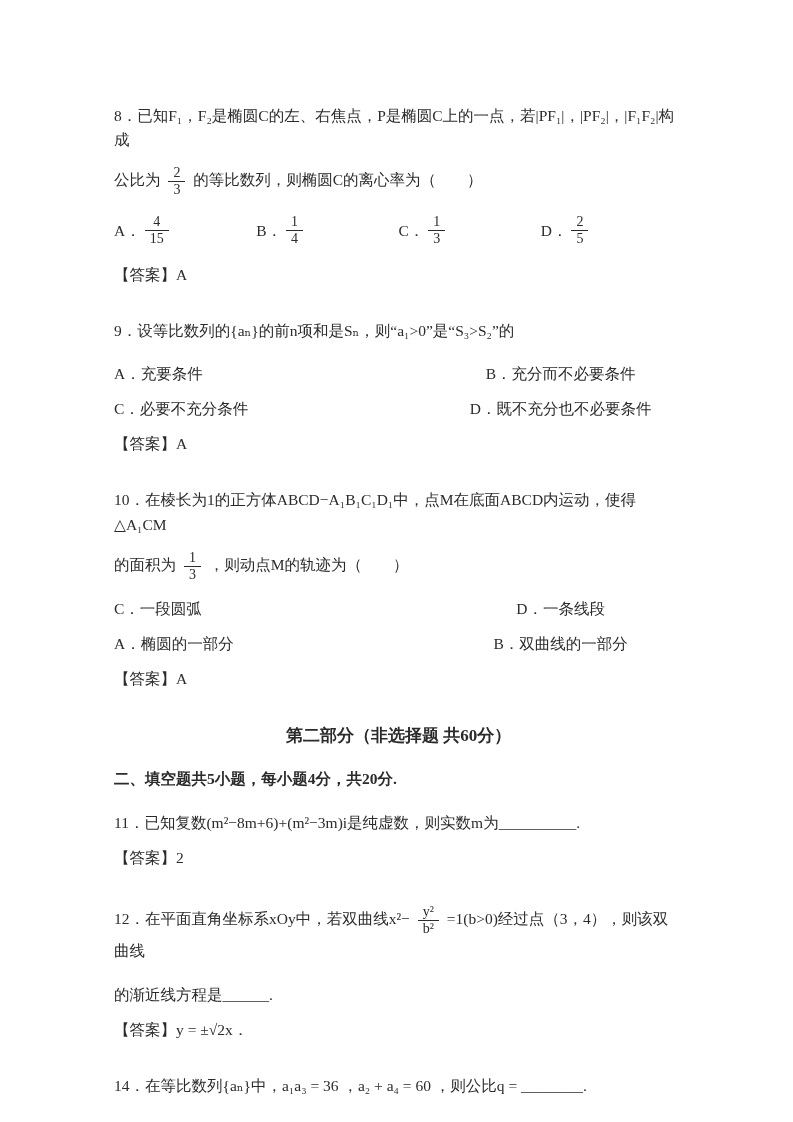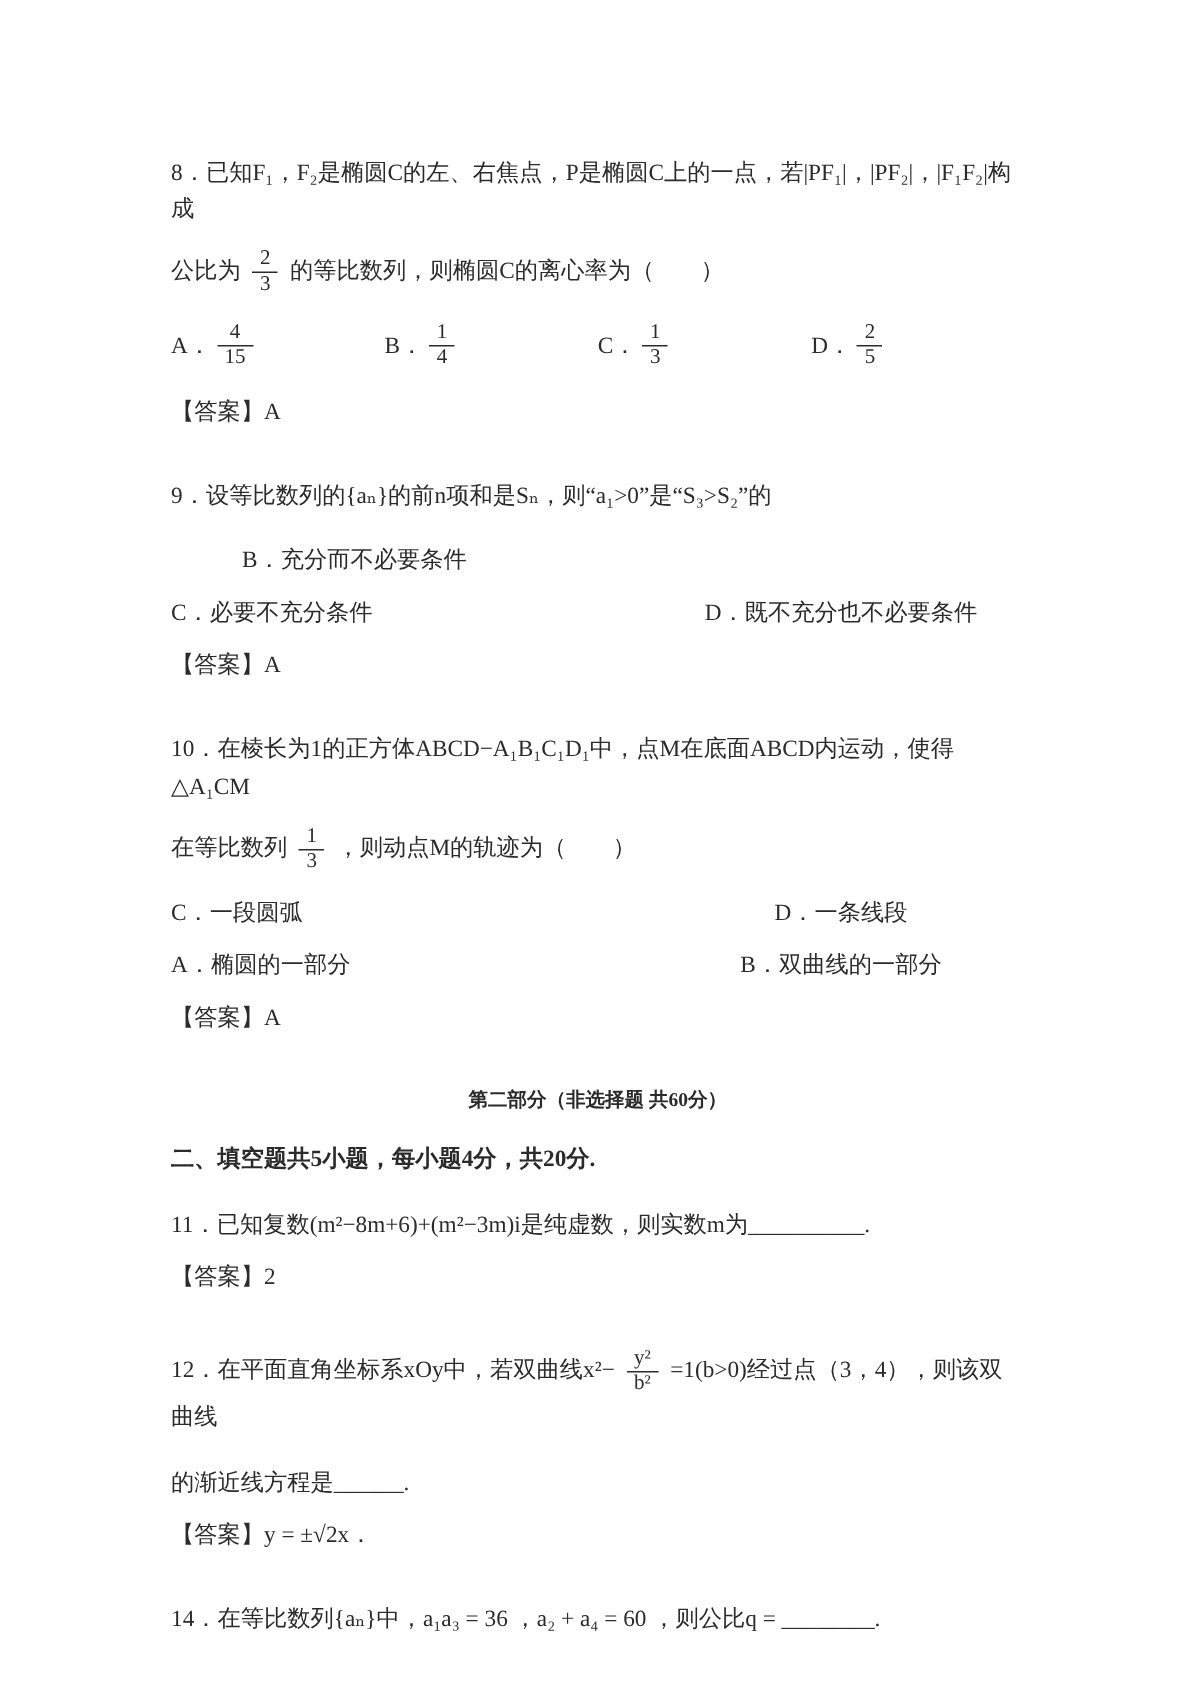--- a/index.html
+++ b/index.html
@@ -21,21 +21,21 @@
   .frac .num { display: block; padding: 0 5px; }
   .frac .den { display: block; border-top: 1px solid #2b2b2b; padding: 0 5px; }
   .fracline { margin: 4px 0 12px; }
   
   .opts4 { display: flex; margin: 8px 0 14px; }
   .opts4 .opt { width: 25%; display: flex; align-items: center; }
   .opts2 { display: flex; margin-bottom: 11px; }
   .opts2 .opt-left { width: 57%; }
   .opts2 .opt-right { width: 43%; text-align: center; }
   
-  .part-title { text-align: center; font-weight: bold; font-size: 13px; margin: 14px 0 18px; }
+  .part-title { text-align: center; font-weight: bold; font-size: 17px; margin: 14px 0 18px; }
   .part-subtitle { font-weight: bold; margin-bottom: 20px; margin-top: 12px; }
   .tallgap { margin-bottom: 20px; }
   
   .footer { display: flex; justify-content: center; align-items: center; gap: 8px;
             padding: 16px 0 22px; color: #9b9b9b; font-size: 15px;
             font-family: "Liberation Sans", "DejaVu Sans", sans-serif; }
 </style>
 </head>
 <body>
 
@@ -82,33 +82,34 @@
           </span>
         </span>
       </div>
       <p class="answer">【答案】A</p>
     </section>
 
     <section class="q">
       <p class="line">9．设等比数列的{aₙ}的前n项和是Sₙ，则“a₁&gt;0”是“S₃&gt;S₂”的</p>
       <div style="height:8px"></div>
       <div class="opts2">
+        <span class="opt-left">A．充要条件</span>
         <span class="opt-right">B．充分而不必要条件</span>
       </div>
       <div class="opts2">
         <span class="opt-left">C．必要不充分条件</span>
         <span class="opt-right">D．既不充分也不必要条件</span>
       </div>
       <p class="answer">【答案】A</p>
     </section>
 
     <section class="q">
       <p class="line">10．在棱长为1的正方体ABCD−A₁B₁C₁D₁中，点M在底面ABCD内运动，使得△A₁CM</p>
       <p class="fracline">
-        <span>在等比数列</span>
+        <span>的面积为</span>
         <span class="frac">
           <span class="num">1</span>
           <span class="den">3</span>
         </span>
         <span>，则动点M的轨迹为（　　）</span>
       </p>
       <div class="opts2">
         <span class="opt-left">C．一段圆弧</span>
         <span class="opt-right">D．一条线段</span>
       </div>

